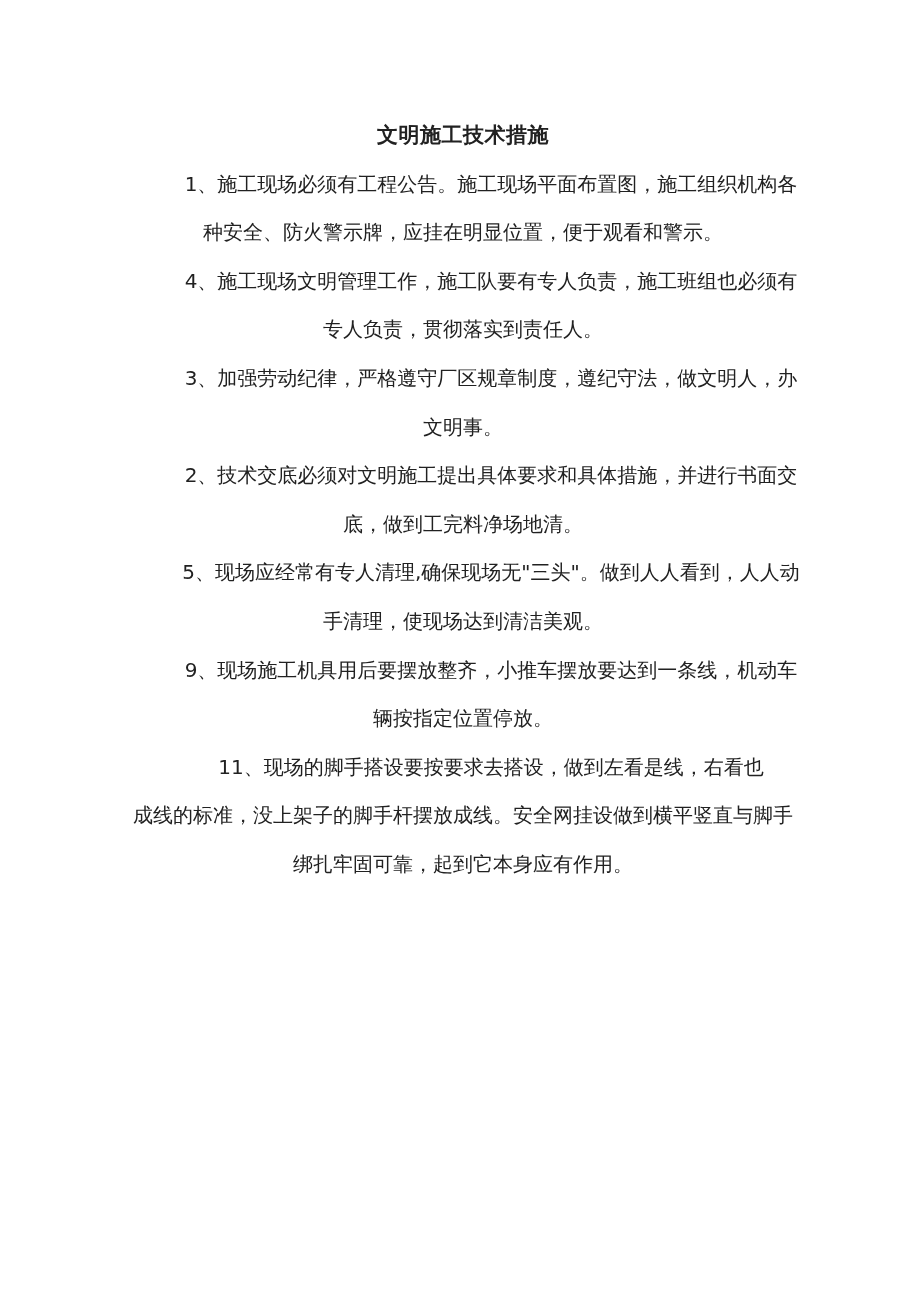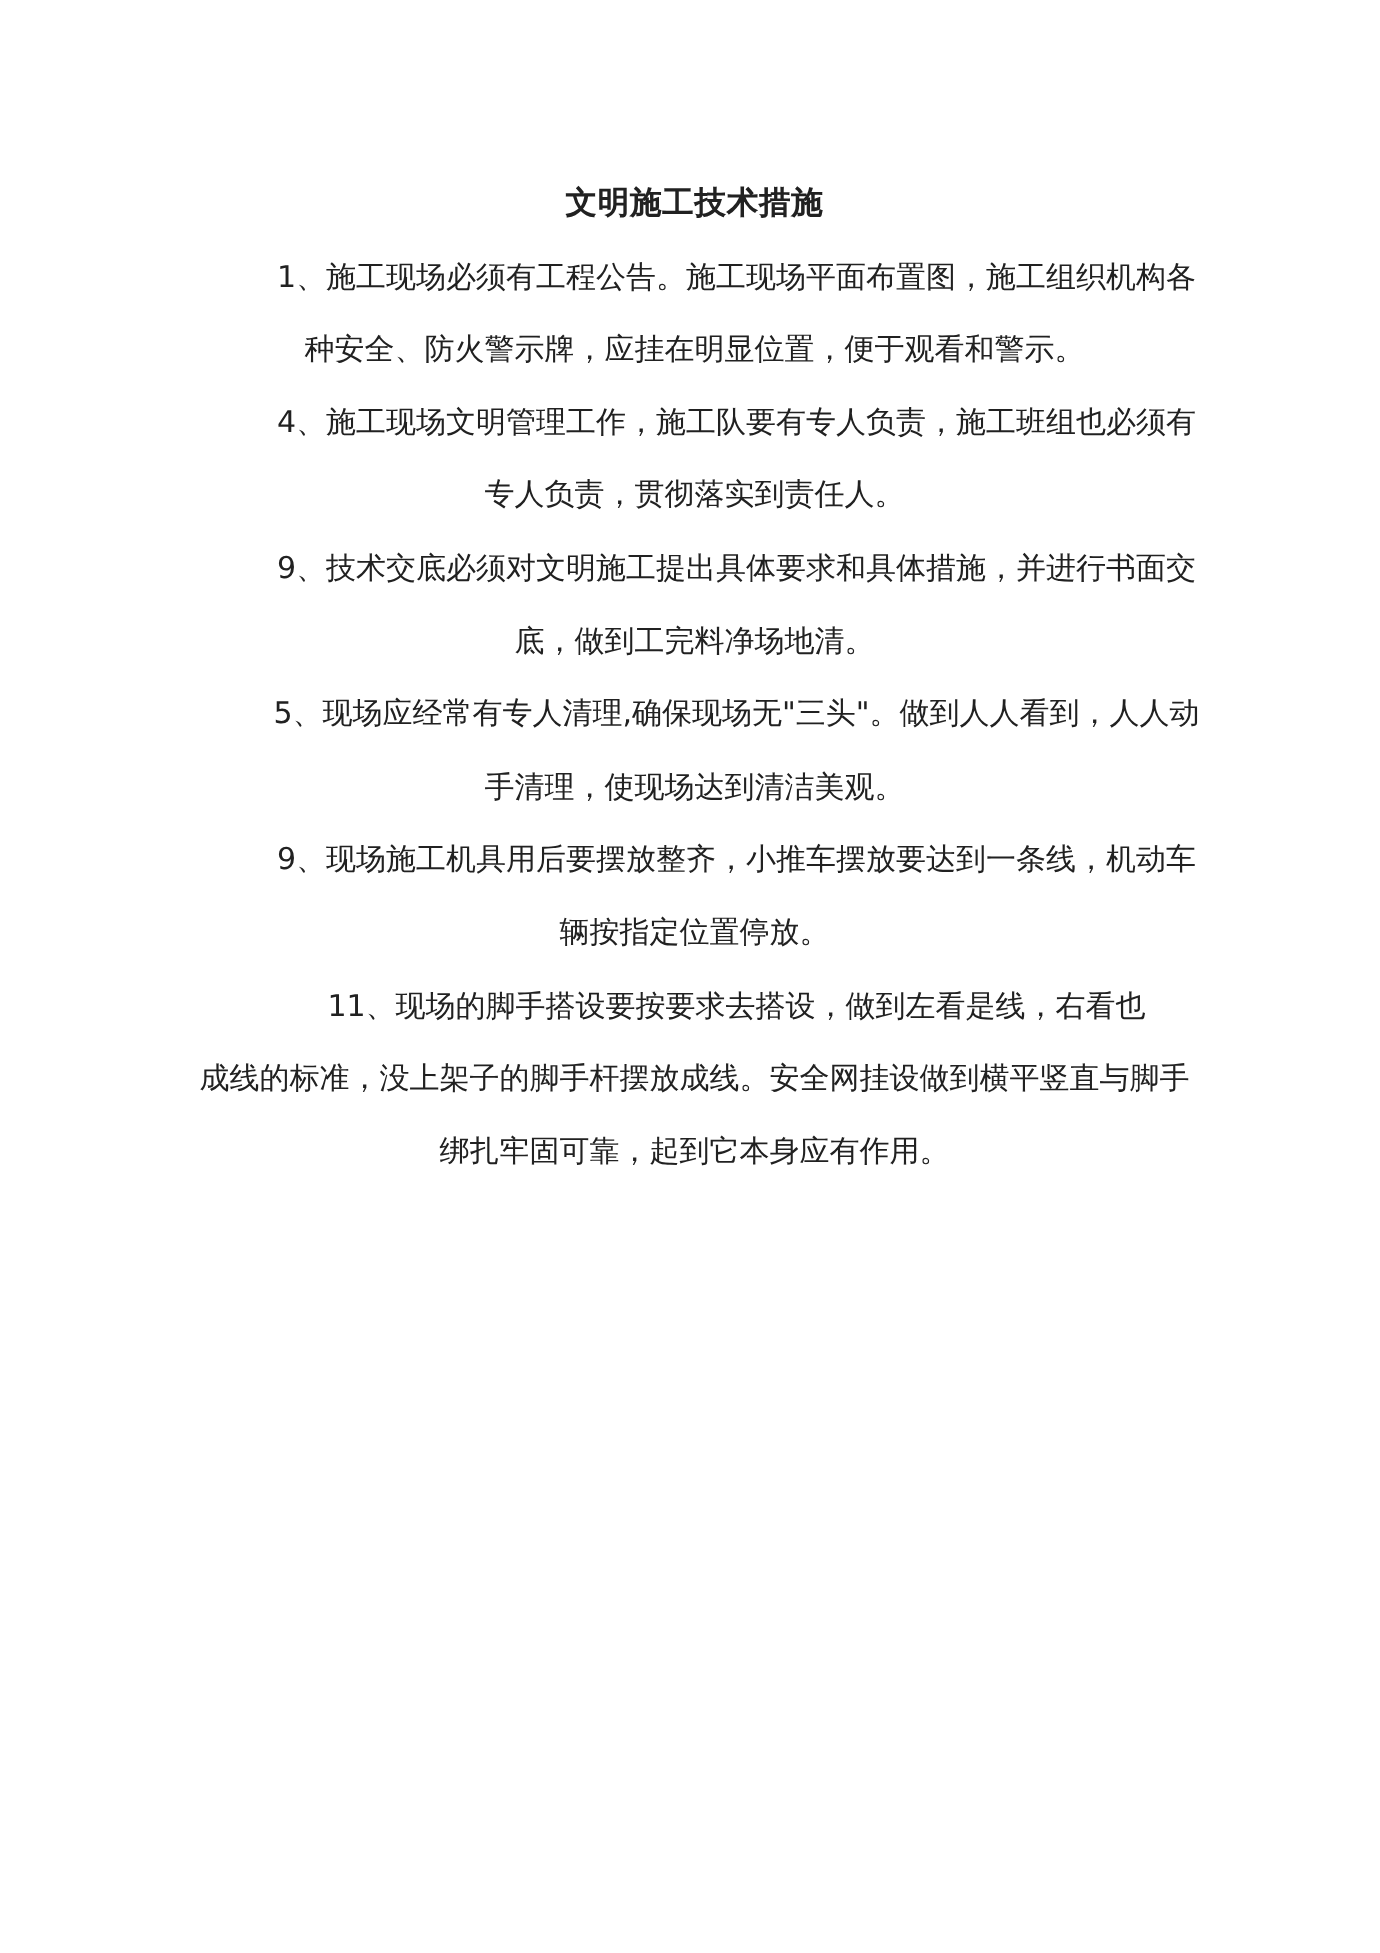--- a/index.html
+++ b/index.html
@@ -51,22 +51,23 @@
 <body>
 
 <div class="page">
   <div class="content">
     <h1 class="doc-title">文明施工技术措施</h1>
 
     <p class="doc-paragraph">1、施工现场必须有工程公告。施工现场平面布置图，施工组织机构各种安全、防火警示牌，应挂在明显位置，便于观看和警示。</p>
 
     <p class="doc-paragraph">4、施工现场文明管理工作，施工队要有专人负责，施工班组也必须有专人负责，贯彻落实到责任人。</p>
 
+    <p class="doc-paragraph">3、加强劳动纪律，严格遵守厂区规章制度，遵纪守法，做文明人，办文明事。</p>
 
-    <p class="doc-paragraph">9、技术交底必须对文明施工提出具体要求和具体措施，并进行书面交底，做到工完料净场地清。</p>
+    <p class="doc-paragraph">2、技术交底必须对文明施工提出具体要求和具体措施，并进行书面交底，做到工完料净场地清。</p>
 
     <p class="doc-paragraph">5、现场应经常有专人清理,确保现场无"三头"。做到人人看到，人人动手清理，使现场达到清洁美观。</p>
 
 
 
     <p class="doc-paragraph">9、现场施工机具用后要摆放整齐，小推车摆放要达到一条线，机动车辆按指定位置停放。</p>
 
 
     <p class="doc-paragraph">11、现场的脚手搭设要按要求去搭设，做到左看是线，右看也
 成线的标准，没上架子的脚手杆摆放成线。安全网挂设做到横平竖直与脚手绑扎牢固可靠，起到它本身应有作用。</p>

